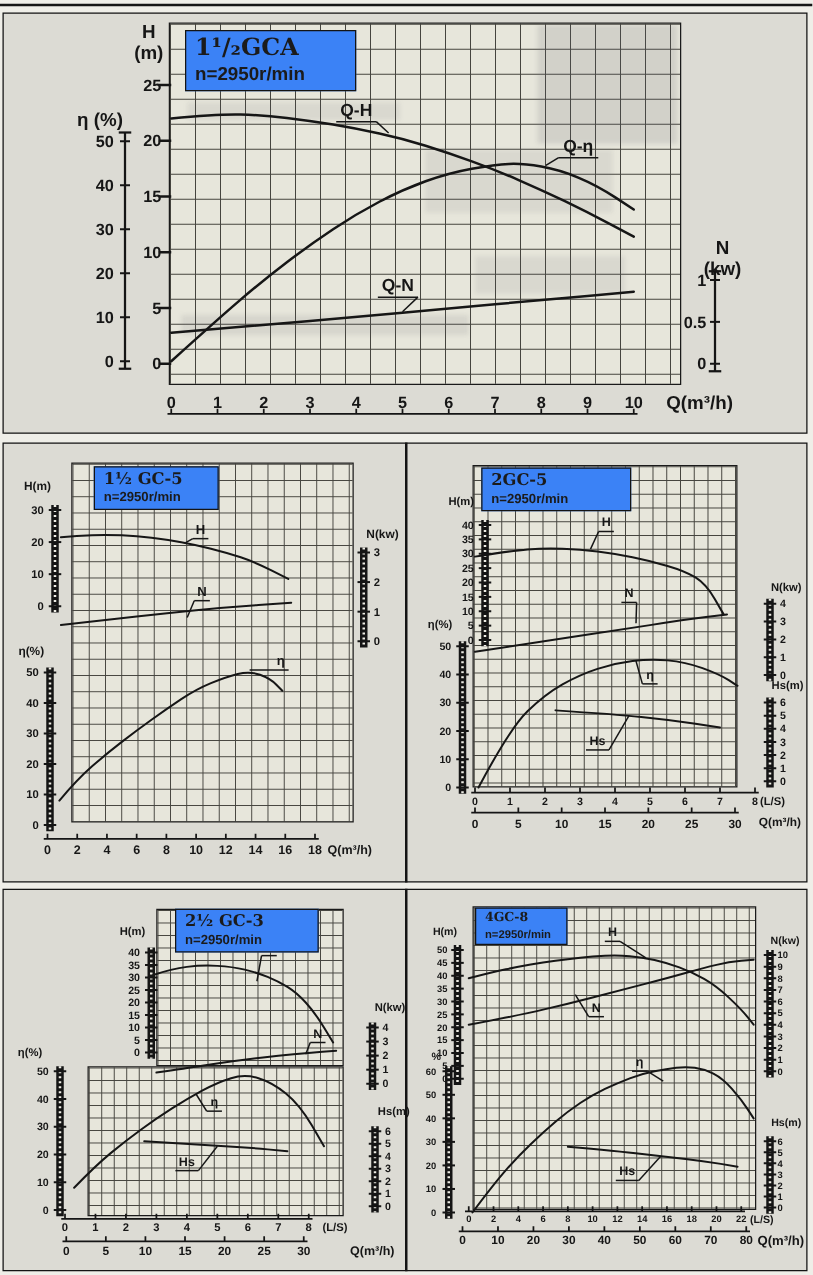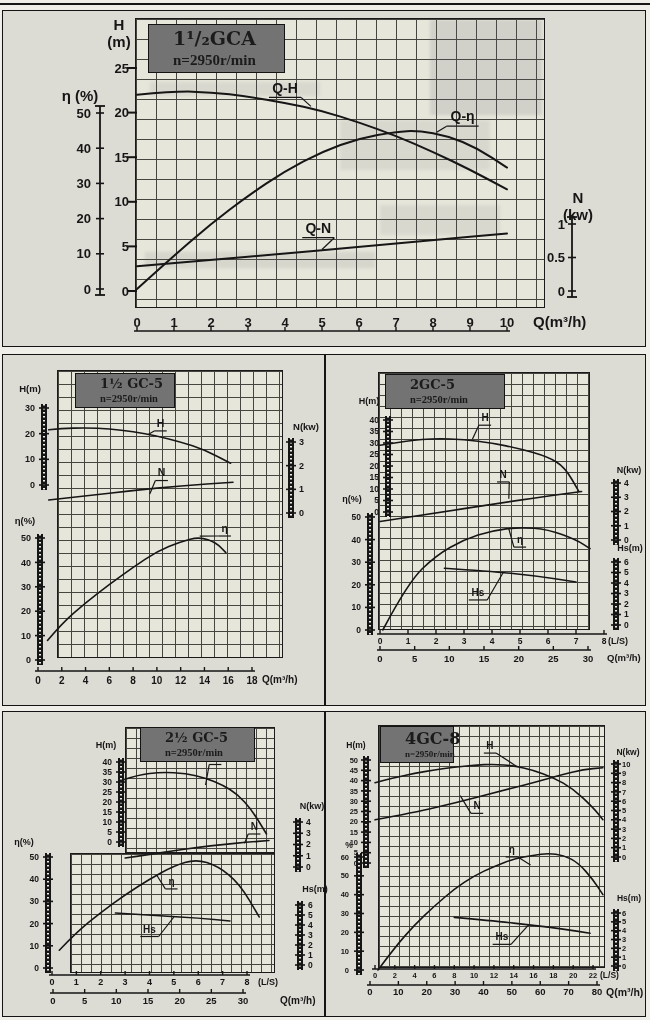--- a/index.html
+++ b/index.html
@@ -7,27 +7,27 @@
        font-family:"Liberation Sans",sans-serif;color:#1b1b1b;overflow:hidden}
   .topline{position:absolute;left:0;top:3px;width:650px;height:2px;background:#161616;z-index:1}
   .panel{position:absolute;background:#dcdbd4;border:1.6px solid #141414;box-sizing:border-box;z-index:1}
   .vdiv{position:absolute;width:2px;background:#141414;z-index:2}
   .grid{position:absolute;box-sizing:border-box;background-color:#e7e6db;border:1.5px solid #1a1a1a;
         background-image:linear-gradient(#45443e 1px,transparent 1px),
                          linear-gradient(90deg,#45443e 1px,transparent 1px);z-index:2}
   .smudge{position:absolute;filter:blur(1.5px);pointer-events:none;z-index:3}
   #chart-overlay{position:absolute;left:0;top:0;z-index:5}
   #chart-overlay text{font-family:"Liberation Sans",sans-serif;fill:#161616}
-  .tbox{position:absolute;background:#737373;border:1.6px solid #141414;padding:2px 24px;
+  .tbox{position:absolute;background:#3b82f6;border:1.6px solid #141414;padding:2px 7px;
         box-sizing:border-box;z-index:6;line-height:1.25}
   .tbox .t1{font-family:"DejaVu Serif",serif;font-weight:700;white-space:nowrap}
-  .tbox .t2{font-family:Liberation Serif, serif;font-weight:700;white-space:nowrap}
+  .tbox .t2{font-family:Liberation Sans, sans-serif;font-weight:700;white-space:nowrap}
   .tb1 .t1{font-size:19px}.tb1 .t2{font-size:15px}
   .tbm .t1{font-size:13px}.tbm .t2{font-size:10.5px}
-  .tb5 .t1{font-size:16px}.tb5 .t2{font-size:9px}
+  .tb5 .t1{font-size:10px}.tb5 .t2{font-size:9px}
 </style>
 </head>
 <body>
 
 <div class="topline"></div>
 
 <div class="panel" style="left:2px;top:10px;width:644px;height:337px"></div>
 <div class="panel" style="left:2px;top:354px;width:644px;height:352px"></div>
 <div class="panel" style="left:2px;top:711px;width:644px;height:306px"></div>
 <div class="vdiv" style="left:324px;top:354px;height:352px"></div>
@@ -681,19 +681,19 @@
 </div>
 <div class="tbox tbm" style="left:75px;top:373px;width:100px">
   <div class="t1">1½ GC-5</div>
   <div class="t2">n=2950r/min</div>
 </div>
 <div class="tbox tbm" style="left:385px;top:374px;width:120px">
   <div class="t1">2GC-5</div>
   <div class="t2">n=2950r/min</div>
 </div>
 <div class="tbox tbm" style="left:140px;top:727px;width:115px">
-  <div class="t1">2½ GC-5</div>
+  <div class="t1">2½ GC-3</div>
   <div class="t2">n=2950r/min</div>
 </div>
 <div class="tbox tb5" style="left:380px;top:726px;width:74px">
   <div class="t1">4GC-8</div>
   <div class="t2">n=2950r/min</div>
 </div>
 
 </body></html>

